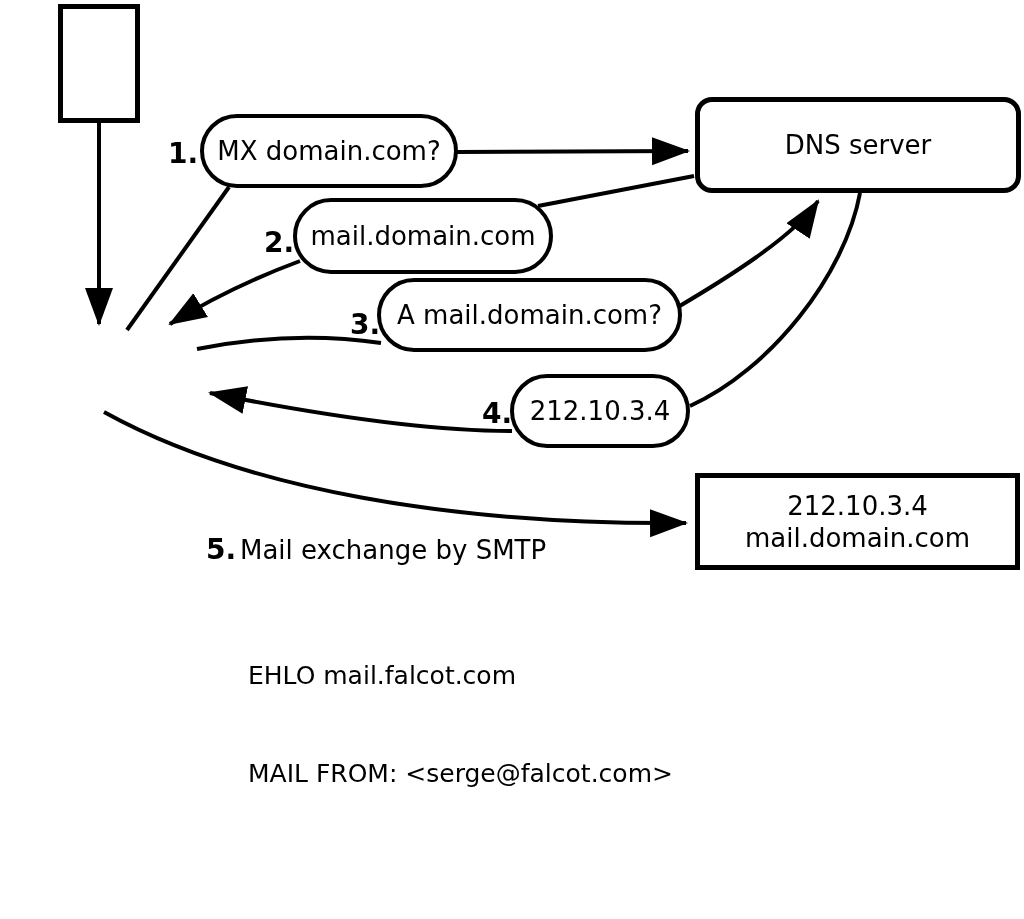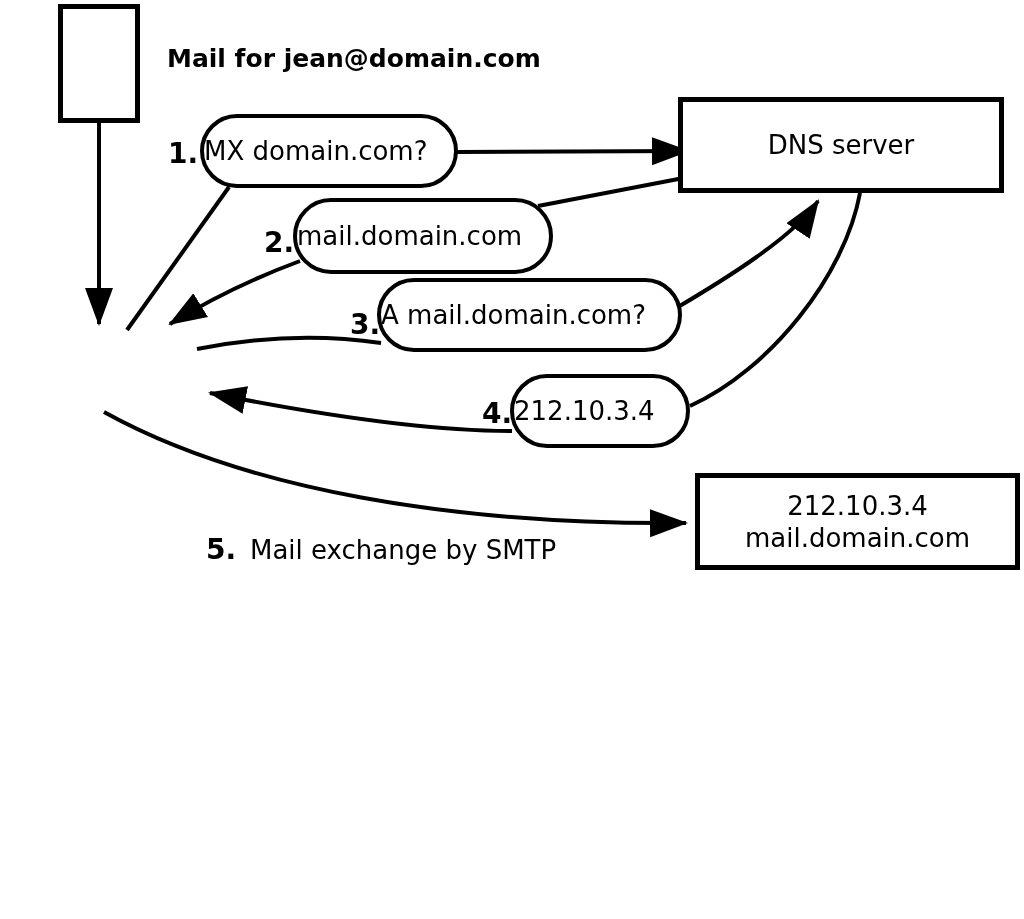--- a/index.html
+++ b/index.html
@@ -42,20 +42,21 @@
     line-height: 32px;
   }
   .pill {
     position: absolute;
     box-sizing: border-box;
     border: 4px solid #000000;
     border-radius: 40px;
     background: #ffffff;
     display: flex;
     align-items: center;
+    justify-content: center;
     font-size: 26px;
     white-space: nowrap;
   }
   .step-num {
     position: absolute;
     font-size: 28px;
     font-weight: bold;
     white-space: nowrap;
   }
   .free-label {
@@ -99,24 +100,23 @@
     <path d="M 300 261 Q 230 287 170 324" marker-end="url(#ah)"></path>
     <path d="M 197 349 Q 292 330 381 343"></path>
     <path d="M 678 307 C 722 281 794 237 818 201" marker-end="url(#ah)"></path>
     <path d="M 860 193 C 845 275 770 370 690 406"></path>
     <path d="M 512 431 C 420 431 305 412 210 393" marker-end="url(#ah)"></path>
     <path d="M 104 412 C 245 490 455 525 686 523" marker-end="url(#ah)"></path>
   </svg>
 
   <div class="node" style="left:58px; top:4px; width:82px; height:119px;"></div>
 
-  <div class="title-label" style="left:167px; top:44px;">Mail for jean@domain.com</div>
 
 
-  <div class="node" style="left:678px; top:97px; width:326px; height:96px;">
+  <div class="node" style="left:695px; top:97px; width:326px; height:96px;border-radius:17px;">
     <span>DNS server</span>
   </div>
 
   <div class="node" style="left:695px; top:473px; width:325px; height:97px; flex-direction:column;">
     <span>212.10.3.4</span>
     <span>mail.domain.com</span>
   </div>
 
   <div class="step-num" style="left:168px; top:137px;">1.</div>
   <div class="pill" style="left:200px; top:114px; width:258px; height:74px;">
@@ -132,23 +132,25 @@
   <div class="pill" style="left:377px; top:278px; width:305px; height:74px;">
     <span>A mail.domain.com?</span>
   </div>
 
   <div class="step-num" style="left:482px; top:397px;">4.</div>
   <div class="pill" style="left:510px; top:374px; width:180px; height:74px;">
     <span>212.10.3.4</span>
   </div>
 
   <div class="step-num" style="left:206px; top:533px;">5.</div>
-  <div class="free-label" style="left:250px; top:535px;">Mail exchange by SMTP</div>
+  <div class="free-label" style="left:240px; top:535px;">Mail exchange by SMTP</div>
 
   <div class="transcript">
+    <div class="line">EHLO mail.falcot.com</div>
+    <div class="line">MAIL FROM: &lt;serge@falcot.com&gt;</div>
     
     
     
     
     
     
     
   </div>
 
 </div>

